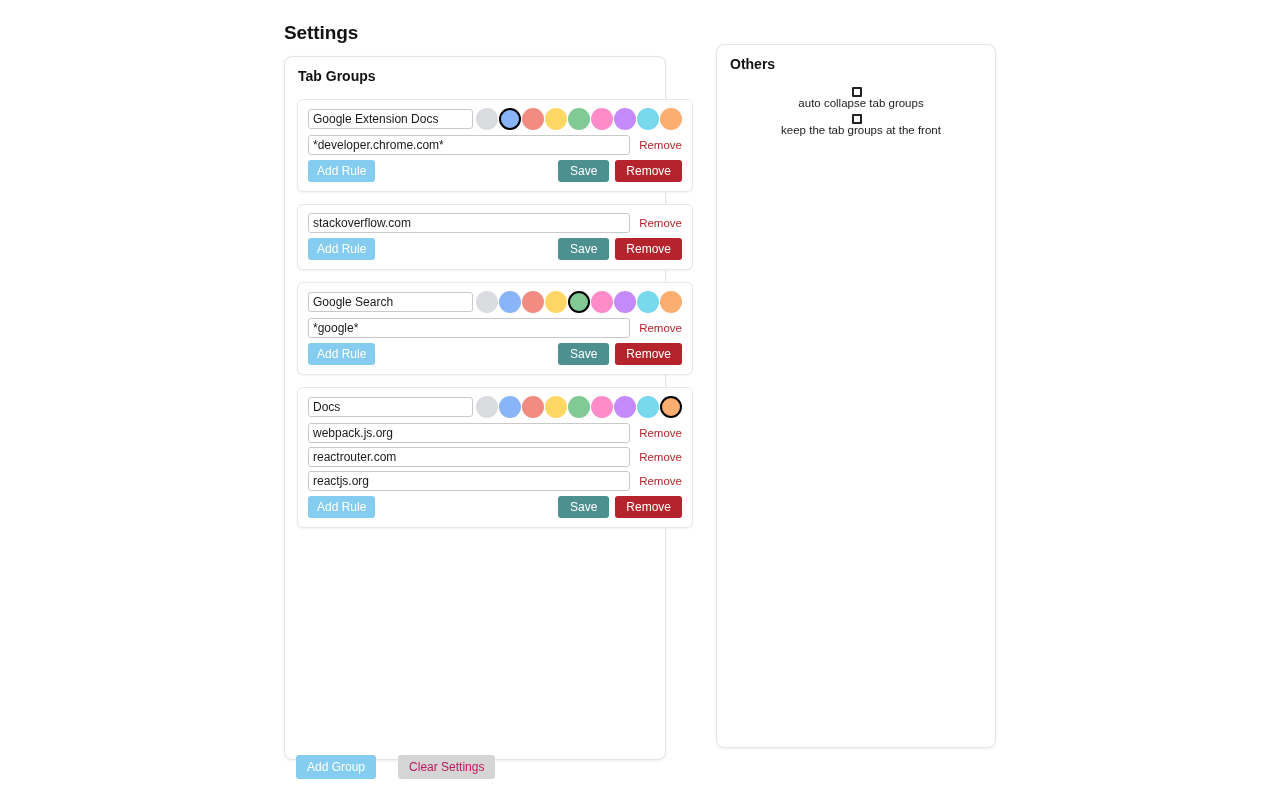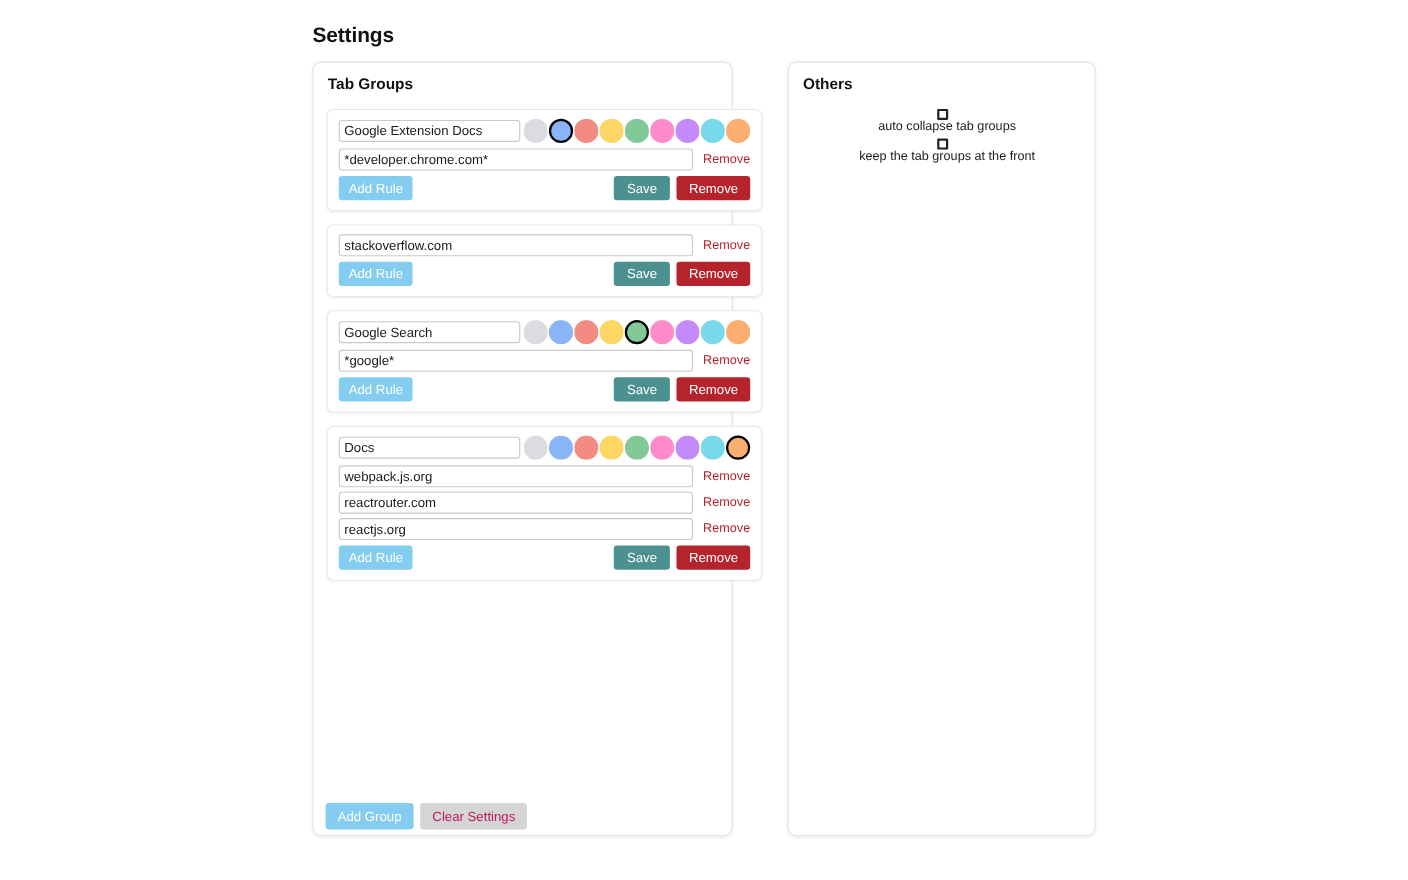--- a/index.html
+++ b/index.html
@@ -34,21 +34,21 @@
     background: #ffffff;
     border: 1px solid #e4e4e4;
     border-radius: 8px;
     box-shadow: 0 1px 3px rgba(0,0,0,0.07);
   }
   .panel-tabgroups {
     left: 284px; top: 56px;
     width: 382px; height: 704px;
   }
   .panel-others {
-    left: 716px; top: 56px;
+    left: 716px; top: 44px;
     width: 280px; height: 704px;
   }
   .panel-heading {
     position: absolute;
     left: 13px;
     top: 11px;
     font-size: 14px;
     font-weight: bold;
     color: #111111;
   }
@@ -152,24 +152,24 @@
   .btn-remove {
     background: #b5232c;
     color: #ffffff;
     padding: 4px 11px;
   }
 
   
   .footer-actions {
     position: absolute;
     left: 296px;
-    top: 730px;
-    display: flex;
-    align-items: center;
-    gap: 6px;
+    top: 755px;
+    display: flex;
+    align-items: center;
+    gap: 22px;
   }
   .btn-addgroup {
     background: #84cdf0;
     color: #ffffff;
     padding: 5px 11px;
     font-size: 12px;
   }
   .btn-clear {
     background: #d5d5d5;
     color: #be185d;

